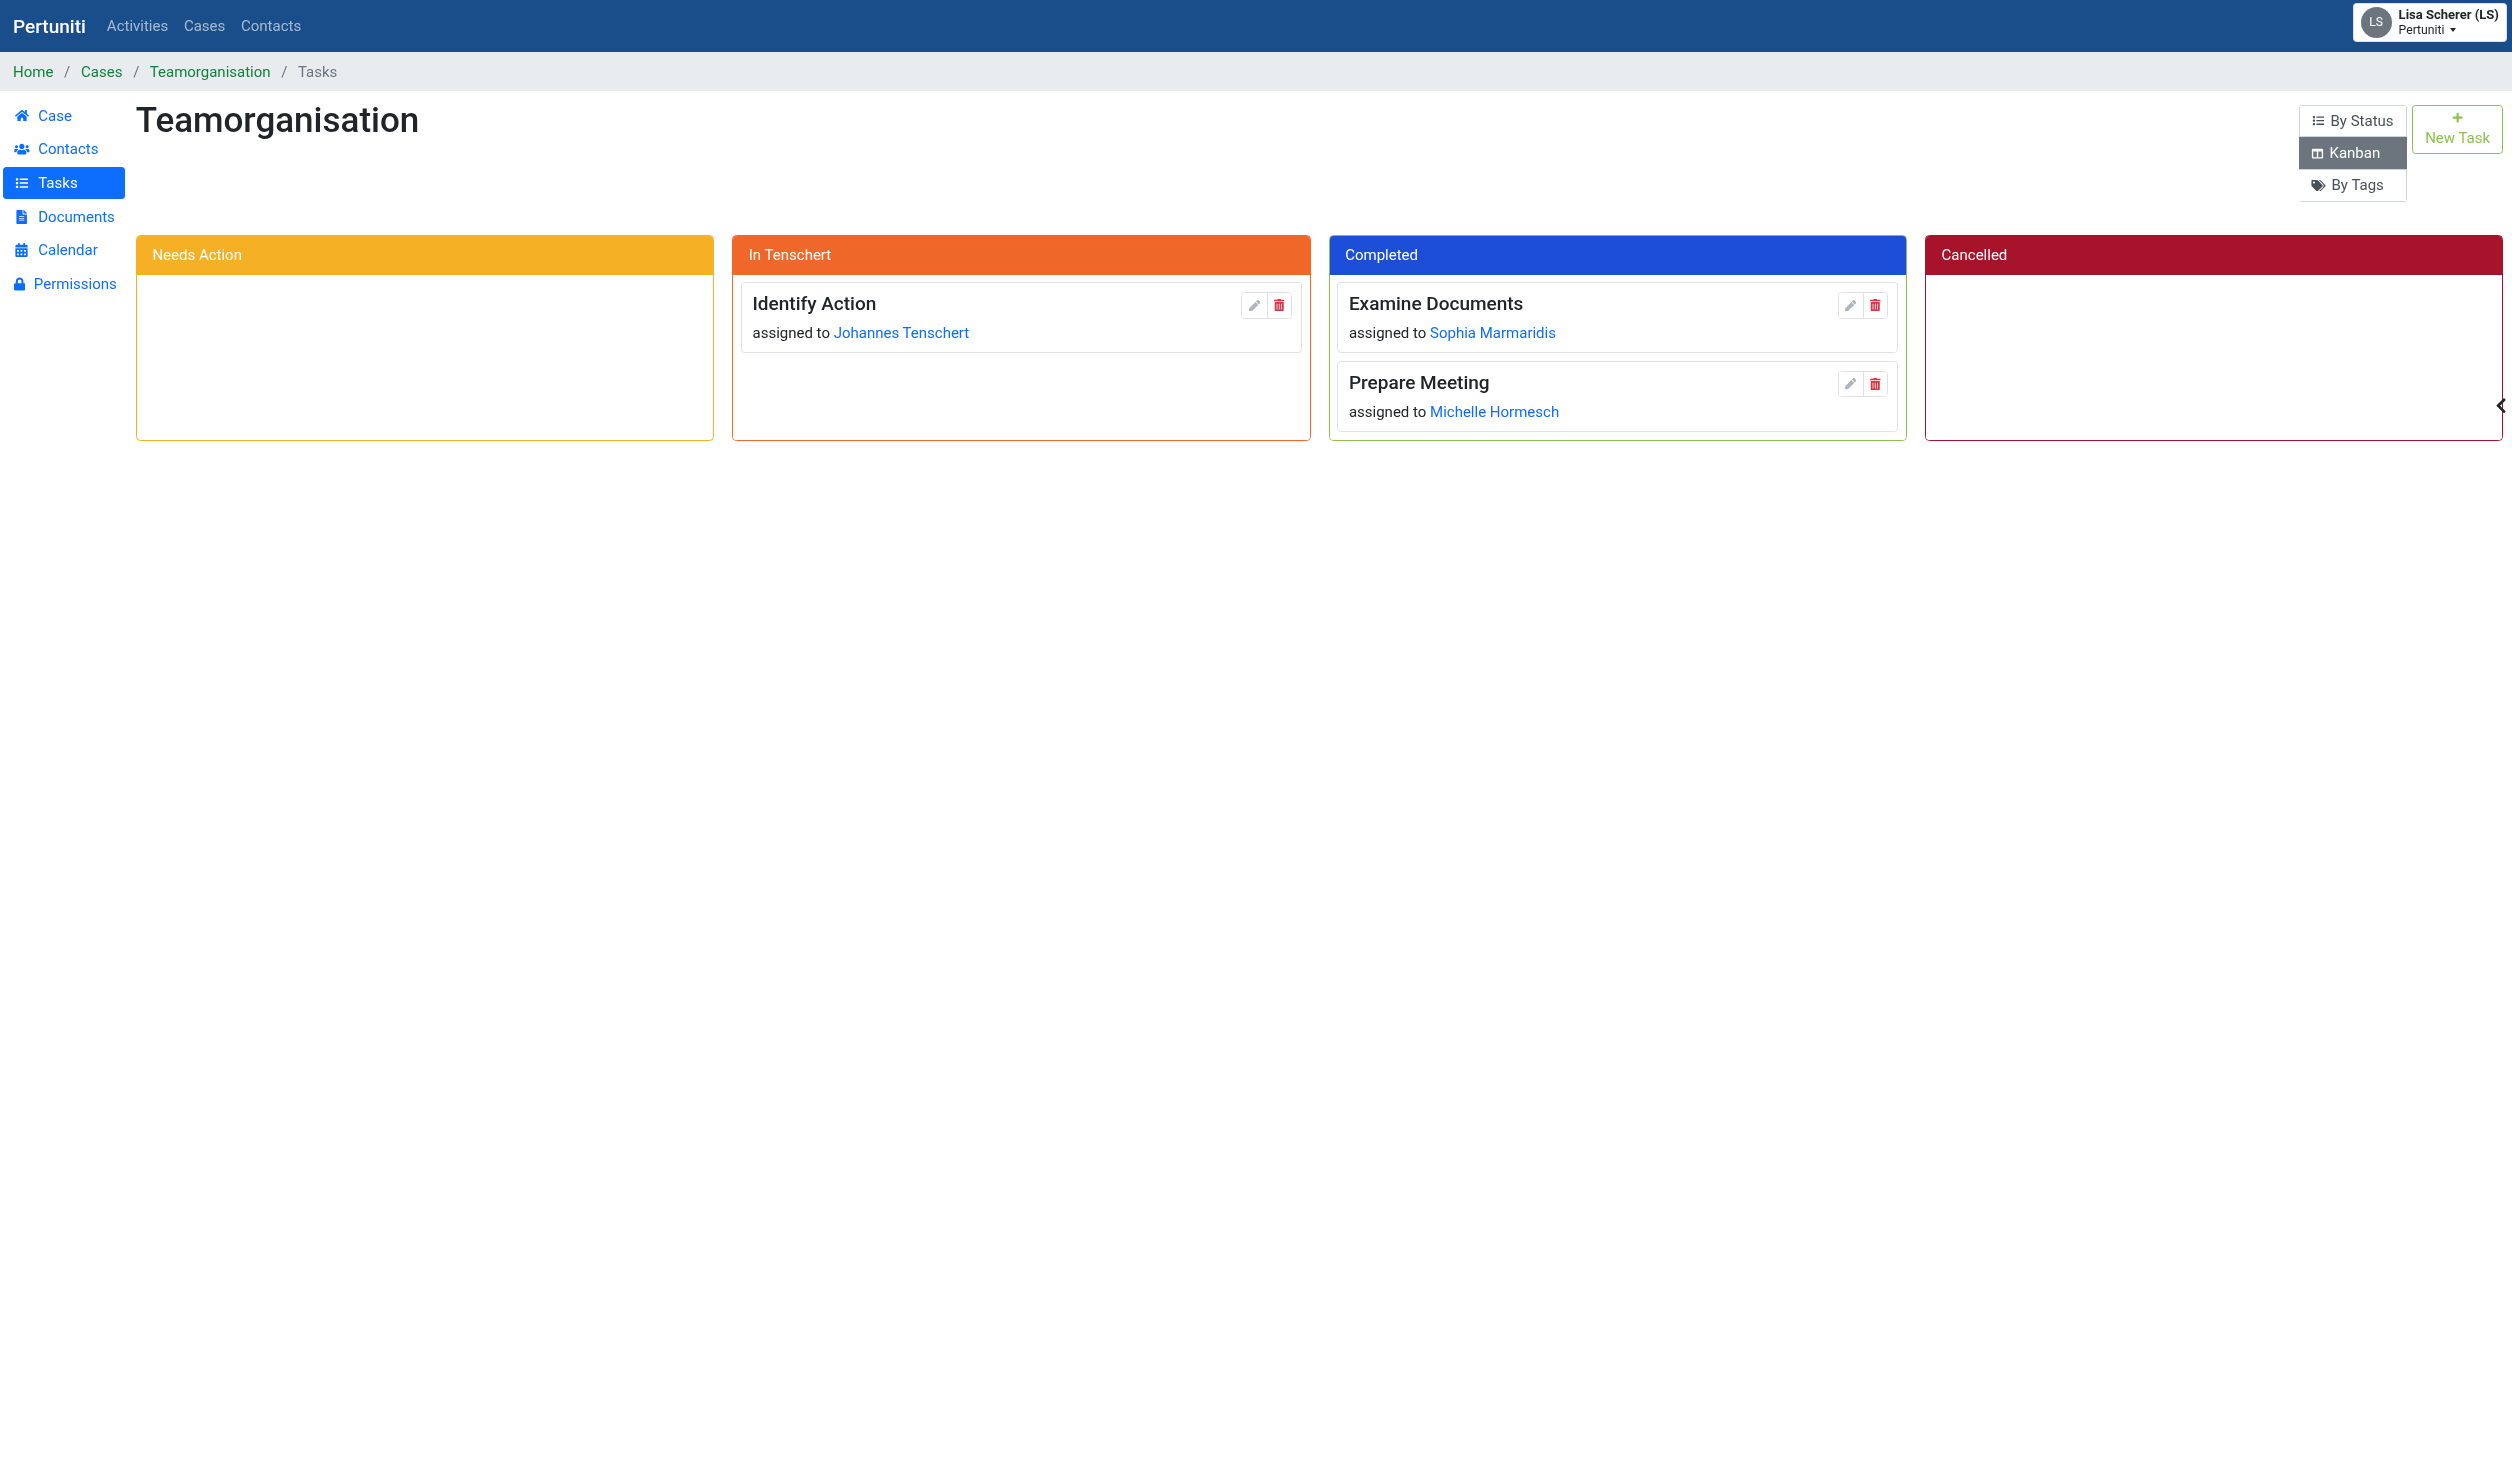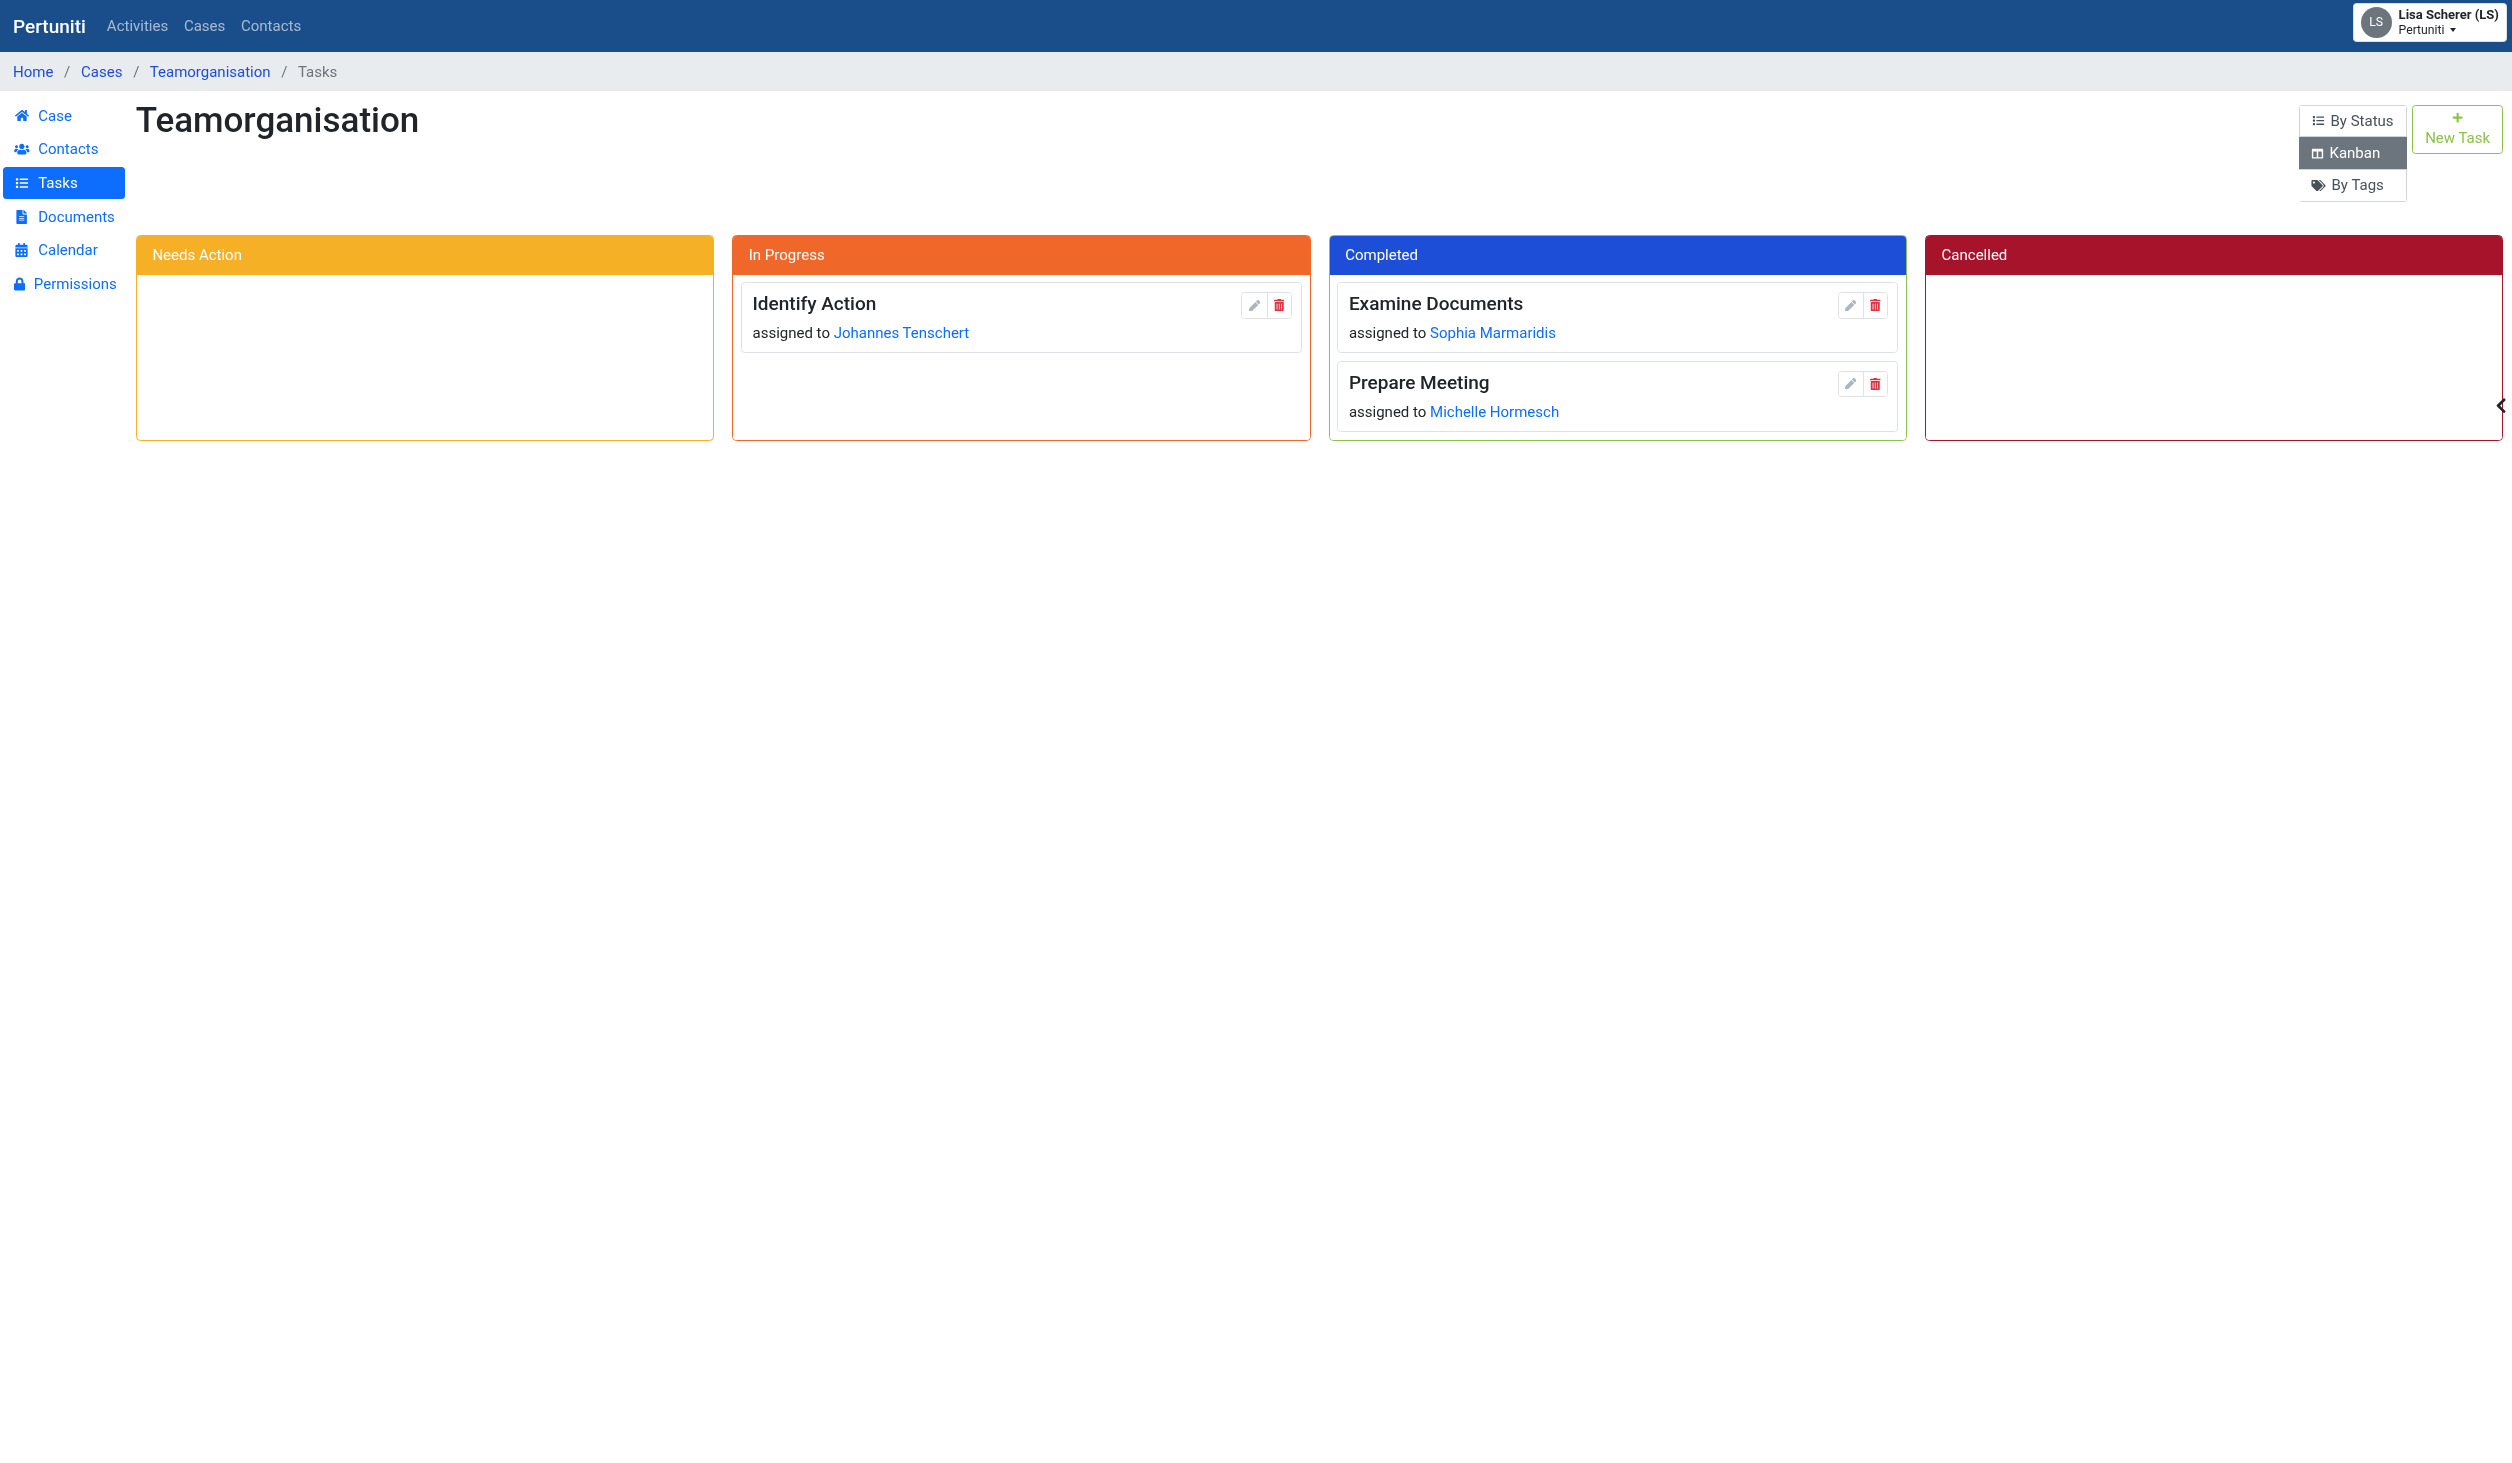--- a/index.html
+++ b/index.html
@@ -12,21 +12,21 @@
 
 .user-menu { position: absolute; right: 5.2px; top: 2.6px; background: #fff; border: 0.9px solid #dee2e6; border-radius: 3.5px; padding: 3px 7px; display: flex; align-items: center; cursor: pointer; }
 .avatar { width: 31px; height: 31px; border-radius: 50%; background: #6c757d; color: #fff; display: flex; align-items: center; justify-content: center; font-size: 12.2px; margin-right: 7px; }
 .user-info { line-height: 1.2; }
 .user-name { font-weight: 700; font-size: 13px; }
 .user-org { font-size: 12.2px; color: #212529; display: flex; align-items: center; gap: 5.2px; }
 .caret-down { width: 0; height: 0; border-left: 3.5px solid transparent; border-right: 3.5px solid transparent; border-top: 4.4px solid #212529; display: inline-block; }
 
 
 .breadcrumb-bar { background: #e9ecef; padding: 10.5px 13px; font-size: 15px; }
-.breadcrumb-item { color: #1d4ed8; cursor: pointer; }
+.breadcrumb-item { color: #15803d; cursor: pointer; }
 .breadcrumb-item.active { color: #6c757d; cursor: default; }
 .breadcrumb-sep { color: #6c757d; margin: 0 7px; }
 
 
 .main-wrap { display: flex; }
 .sidebar { width: 127px; padding: 8.7px 0 8.7px 1.7px; flex-shrink: 0; }
 .sidebar-item { display: flex; align-items: center; padding: 7px 10.5px; border-radius: 3.5px; margin: 0 1.7px 1.7px 1.7px; cursor: pointer; color: #0d6efd; font-size: 15px; gap: 8.7px; }
 .sidebar-item.active { background: #0d6efd; color: #fff; }
 .sidebar-icon { width: 15.7px; display: inline-flex; justify-content: center; }
 
@@ -195,21 +195,21 @@
           <span>New Task</span>
         </div>
       </div>
     </div>
 
     <div class="kanban" id="kanban-root">
         <div class="column col-needs">
           <div class="column-header">Needs Action</div>
         </div>
         <div class="column col-progress">
-          <div class="column-header">In Progress</div>
+          <div class="column-header">In Tenschert</div>
           <div class="column-body">
             <div class="card">
               <div class="card-actions">
                 <span class="card-action-btn icon-edit">
                   <span>
                     <svg width="11.3" height="11.3" viewBox="0 0 512 512" fill="currentColor">
                       <path d="M290.74 93.24l128.02 128.02-277.99 277.99-114.14 12.6C11.35 513.54-1.56 500.62.14 485.34l12.7-114.22 277.9-277.88zm207.2-19.06l-60.11-60.11c-18.75-18.75-49.16-18.75-67.91 0l-56.55 56.55 128.02 128.02 56.55-56.55c18.75-18.76 18.75-49.16 0-67.91z"></path>
                     </svg>
                   </span>
                 </span>

